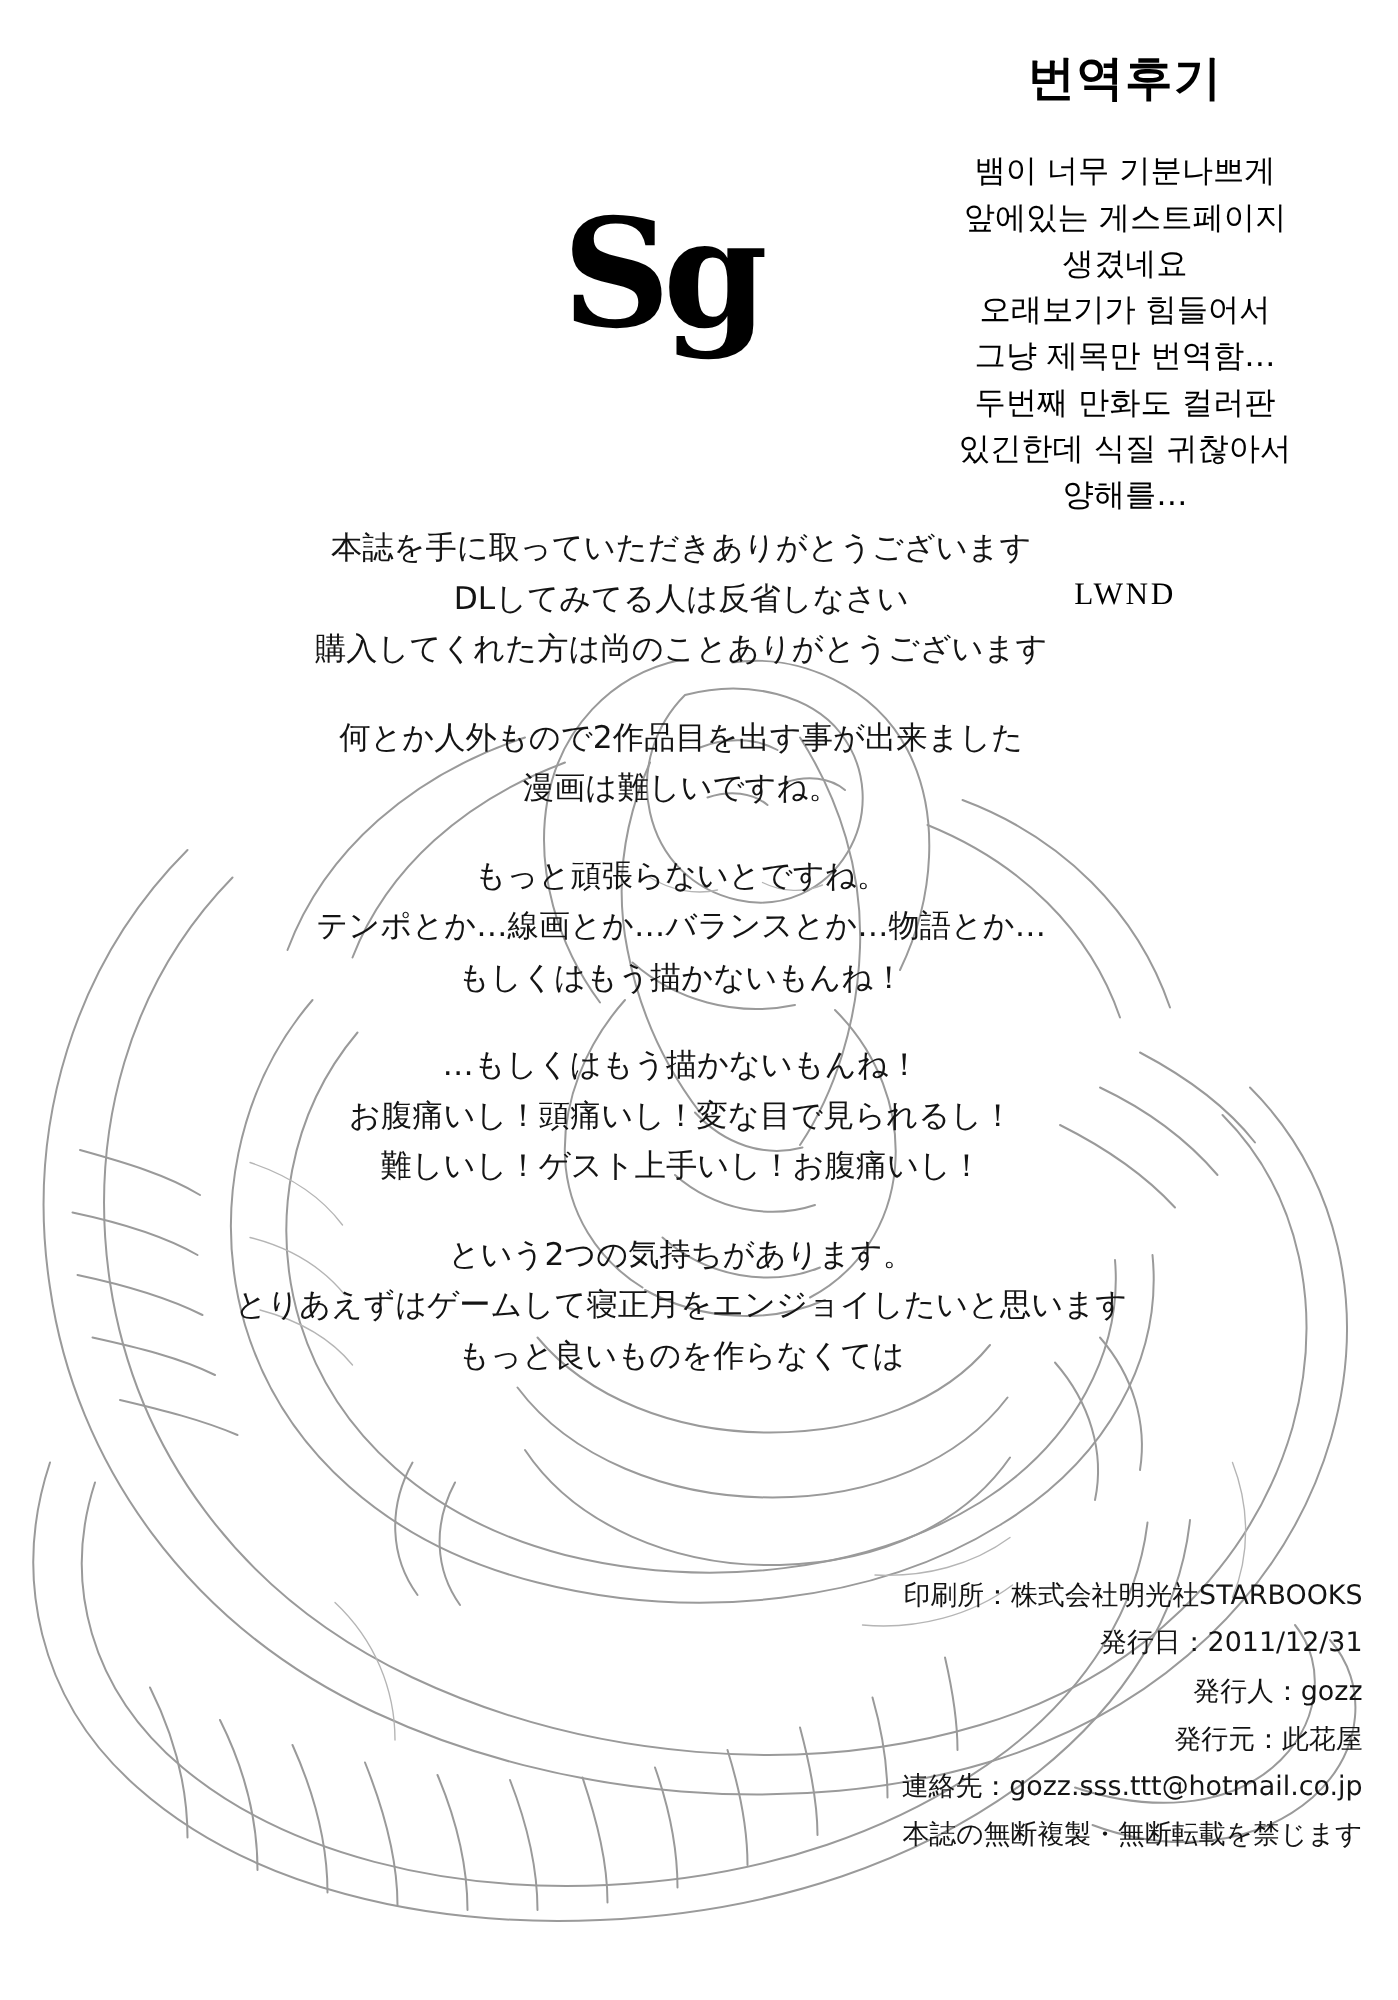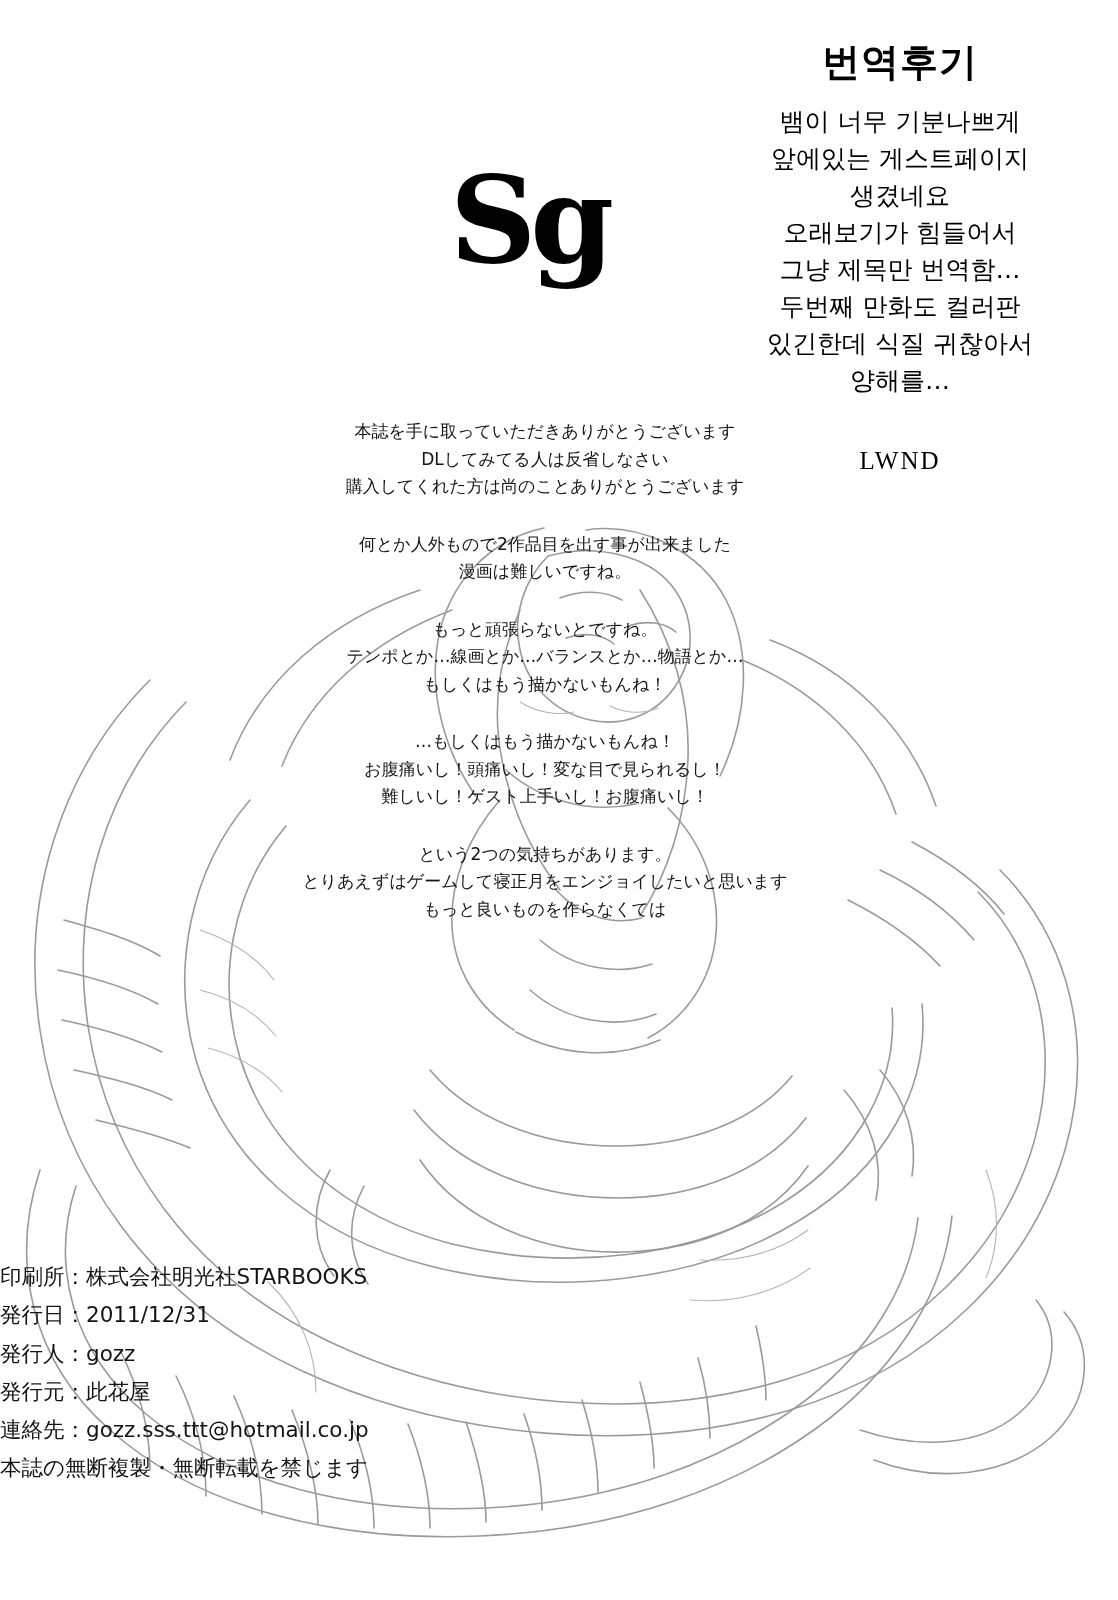--- a/index.html
+++ b/index.html
@@ -43,21 +43,21 @@
     right: 38px;
     top: 40px;
     width: 360px;
     text-align: center;
   }
   #tl-note .tl-title {
     font-size: 38px;
     font-weight: bold;
     letter-spacing: 1px;
     line-height: 1.2;
-    margin-bottom: 17px;
+    margin-bottom: 32px;
     color: #000;
   }
   #tl-note .tl-line {
     font-size: 25px;
     line-height: 1.48;
     color: #000;
     white-space: nowrap;
   }
   #tl-note .tl-sign {
     margin-top: 48px;
@@ -91,35 +91,35 @@
   #afterword {
     left: 0;
     top: 418px;
     width: 1090px;
     text-align: center;
   }
   #afterword .para {
     margin: 0 0 0 0;
   }
   #afterword .line {
-    font-size: 17px;
+    font-size: 25px;
     line-height: 1.62;
     color: #141414;
     white-space: nowrap;
   }
   #afterword .gap {
     height: 30px;
   }
 
   
   #colophon {
     left: 0;
     top: 1258px;
     width: 1090px;
-    text-align: left;
+    text-align: right;
   }
   #colophon .line {
     font-size: 21.5px;
     line-height: 1.78;
     color: #141414;
     white-space: nowrap;
   }
 </style>
 </head>
 <body>

